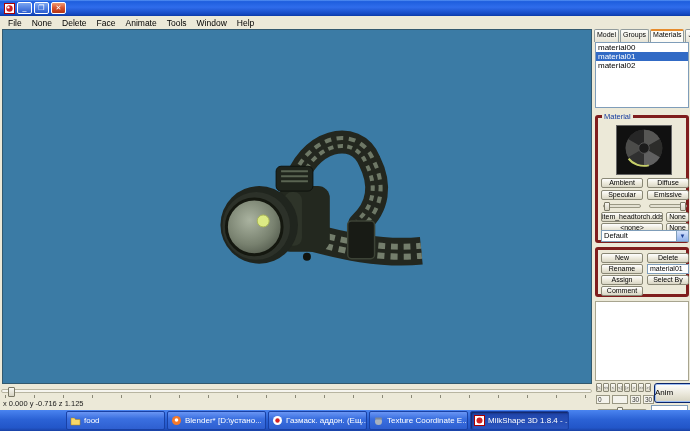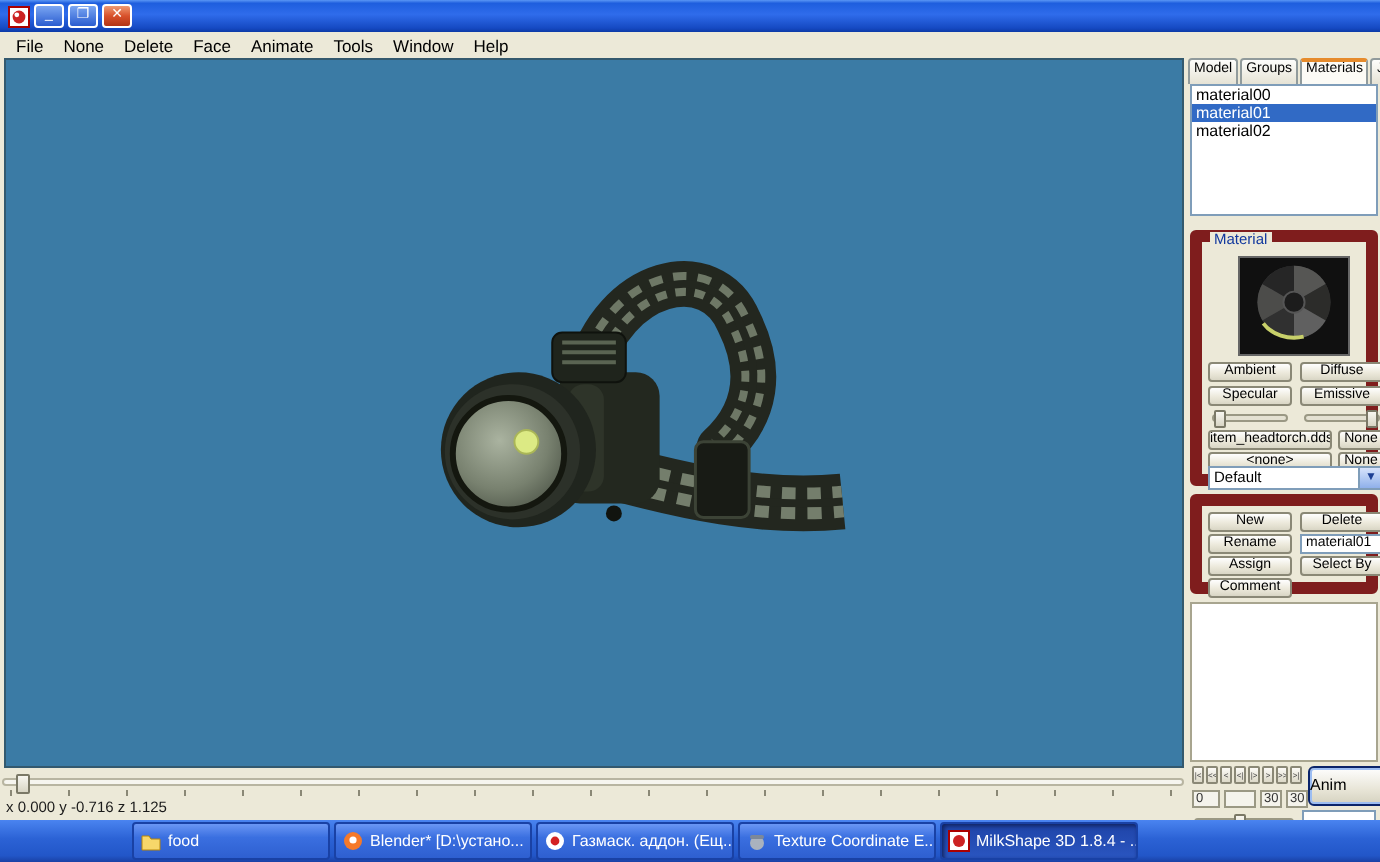--- a/index.html
+++ b/index.html
@@ -33,21 +33,21 @@
   .tabs{position:absolute;left:0;top:0;width:96px;height:13px;display:flex;font-size:7px;}
   .tab{flex:0 0 auto;border:1px solid #919b9c;border-bottom:none;border-radius:2px 2px 0 0;
     background:linear-gradient(#fdfdfb,#e6e3d5);padding:1px 2px 0 2px;margin-right:1px;
     white-space:nowrap;overflow:hidden;}
   .tab.active{background:#fcfbf6;border-top:2px solid #e68b2c;padding-top:0;}
   .listbox{position:absolute;left:1px;top:13px;width:94px;height:66px;background:#fff;
     border:1px solid #7f9db9;font-size:8px;overflow:hidden;}
   .list-item{height:9px;line-height:9px;padding:0 2px;white-space:nowrap;}
   .list-item.selected{background:#316ac5;color:#fff;}
 
-  .groupbox{position:absolute;left:1px;width:94px;border:6px solid #7f1d1d;border-radius:3px;}
+  .groupbox{position:absolute;left:1px;width:94px;border:3px solid #7f1d1d;border-radius:3px;}
   .gb-label{position:absolute;top:-5px;left:4px;background:#ece9d8;font-size:7.5px;
     color:#12399e;line-height:8px;padding:0 2px;}
   #gb-material{top:86px;height:128px;}
   #gb-actions{top:218px;height:50px;}
 
   .xp-btn{position:absolute;height:10px;border:1px solid #8a8876;border-radius:2px;
     background:linear-gradient(#fefefe,#ece9db 55%,#d9d6c5);font-size:7px;line-height:8px;
     text-align:center;overflow:hidden;white-space:nowrap;color:#000;}
   .preview{position:absolute;left:18px;top:7px;width:56px;height:50px;background:#101010;
     border:1px solid #666;}

